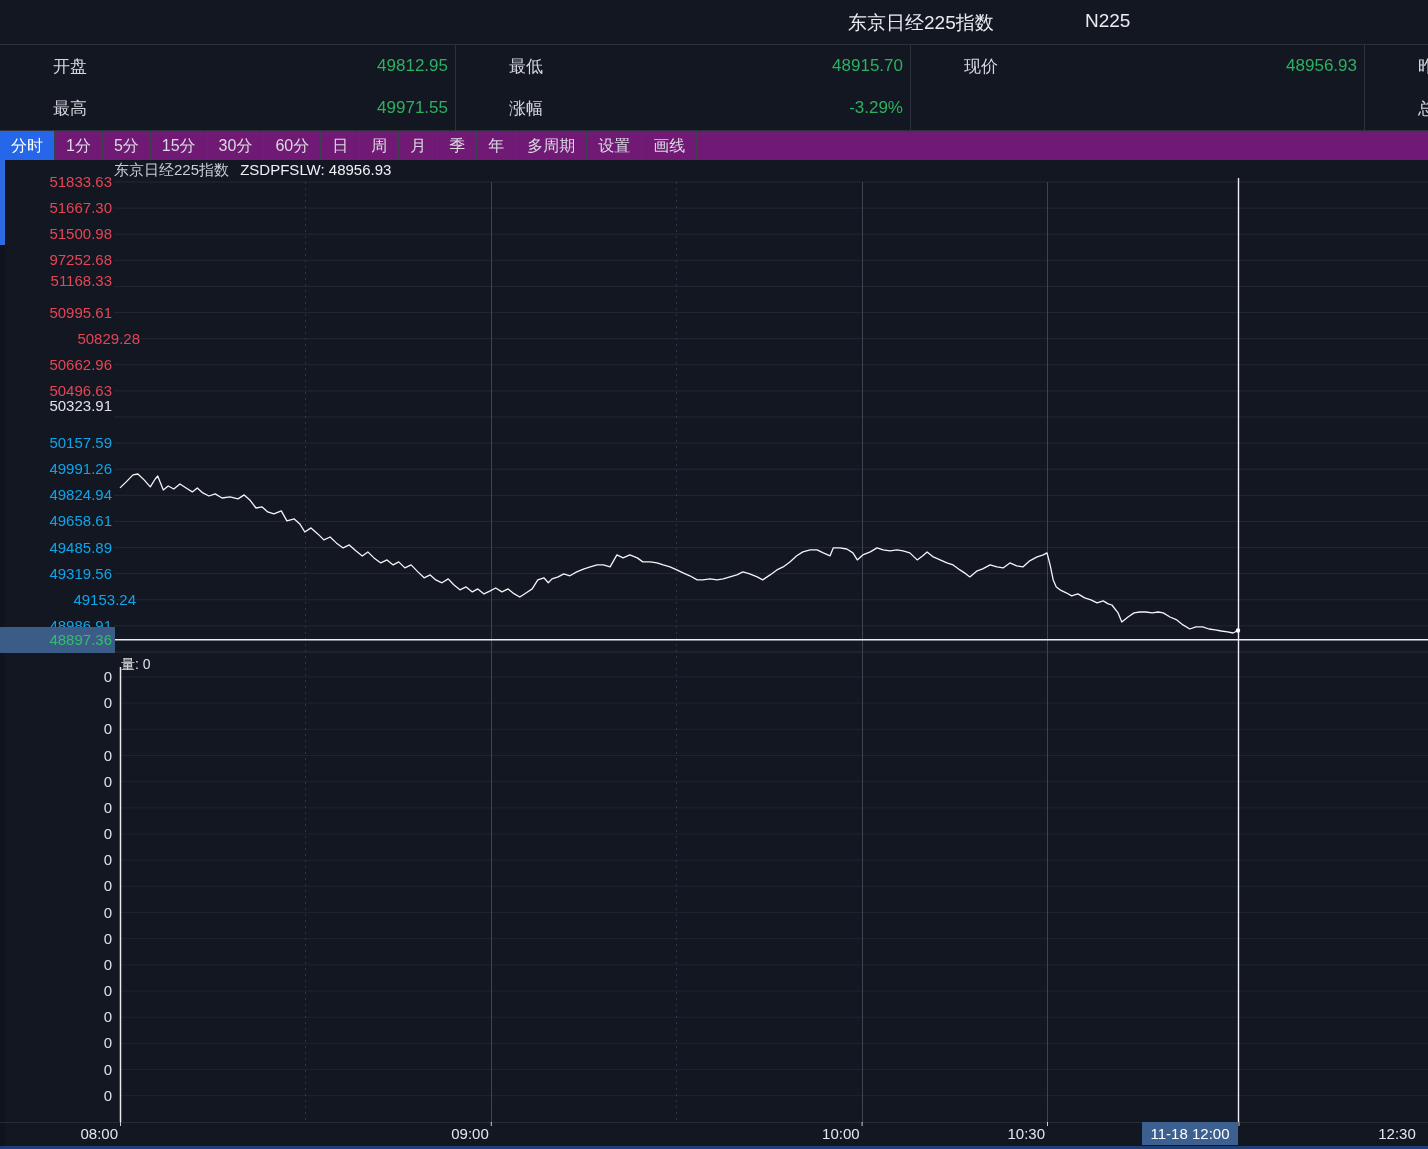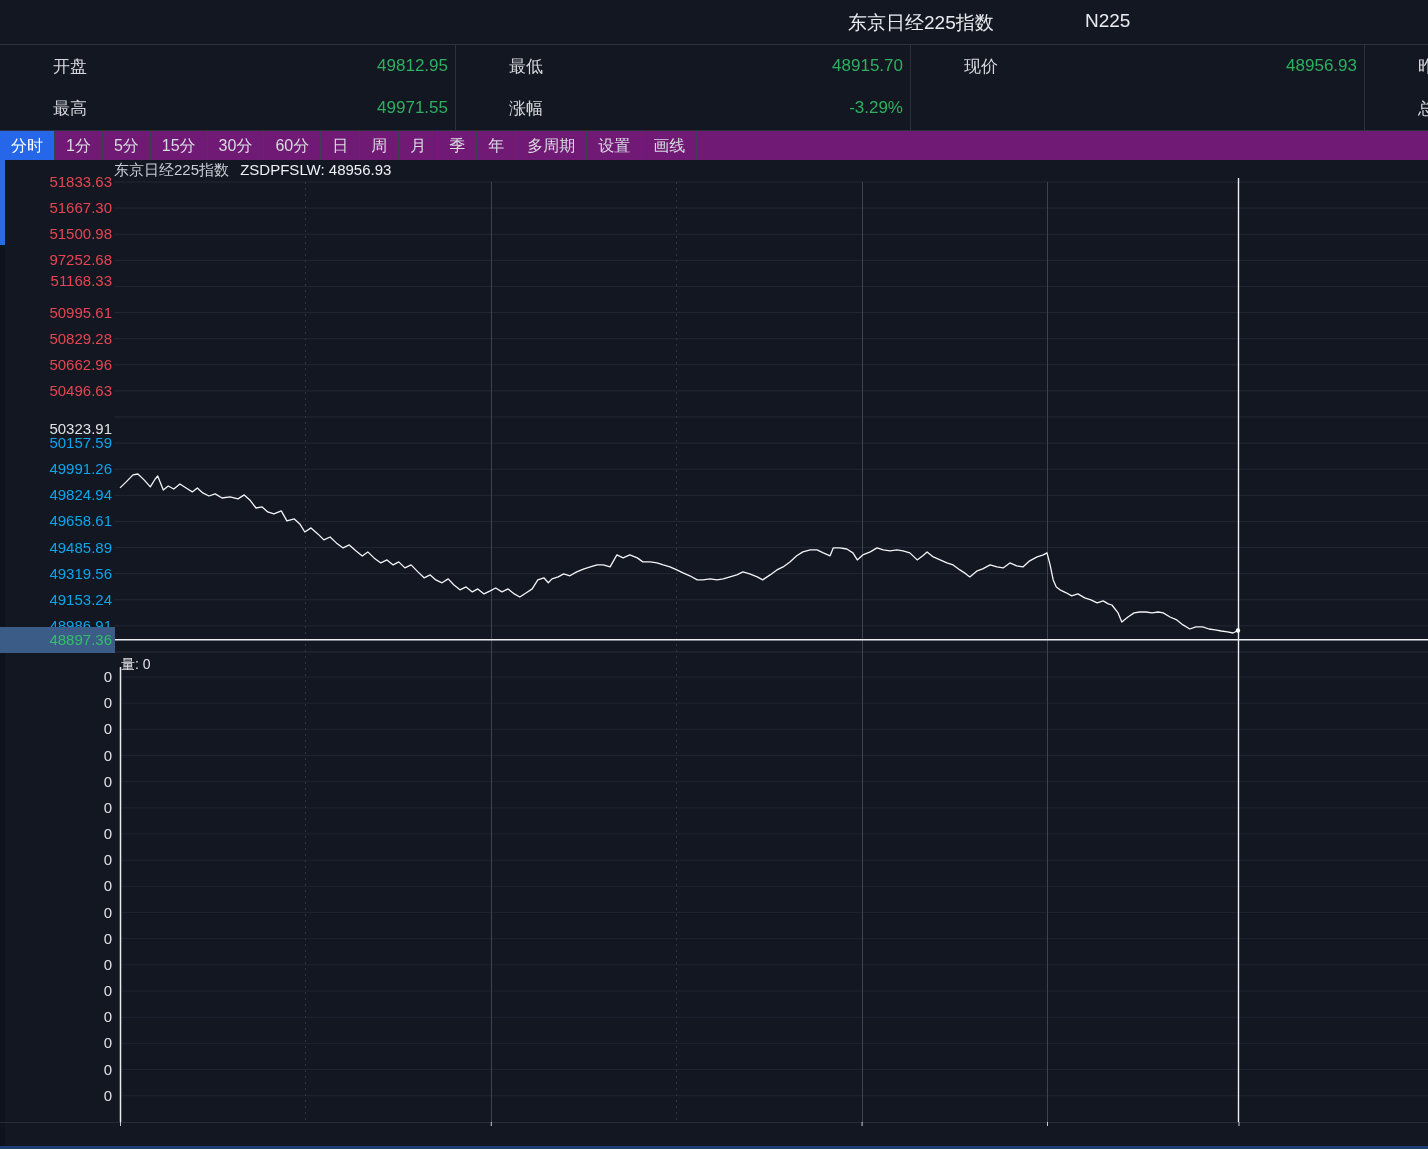--- a/index.html
+++ b/index.html
@@ -187,31 +187,31 @@
       <span class="legend-reading">ZSDPFSLW: 48956.93</span>
     </div>
 
     <div id="ylabels">
         <div class="ylabel red" style="top: 14px;">51833.63</div>
         <div class="ylabel red" style="top: 40.11px;">51667.30</div>
         <div class="ylabel red" style="top: 66.22px;">51500.98</div>
         <div class="ylabel red" style="top: 92.33px;">97252.68</div>
         <div class="ylabel red" style="top: 113px;">51168.33</div>
         <div class="ylabel red" style="top: 144.55px;">50995.61</div>
-        <div class="ylabel red" style="top: 170.66px;">50829.28</div>
+        <div class="ylabel red" style="top: 170.66px; padding-left: 28px;">50829.28</div>
         <div class="ylabel red" style="top: 196.77px;">50662.96</div>
         <div class="ylabel red" style="top: 222.88px;">50496.63</div>
-        <div class="ylabel white" style="top: 261px;">50323.91</div>
+        <div class="ylabel white" style="top: 238px;">50323.91</div>
         <div class="ylabel green" style="top: 275.1px;">50157.59</div>
         <div class="ylabel green" style="top: 301.21px;">49991.26</div>
         <div class="ylabel green" style="top: 327.32px;">49824.94</div>
         <div class="ylabel green" style="top: 353.43px;">49658.61</div>
         <div class="ylabel green" style="top: 379.54px;">49485.89</div>
         <div class="ylabel green" style="top: 405.65px;">49319.56</div>
-        <div class="ylabel green" style="top: 431.76px;">49153.24</div>
+        <div class="ylabel green" style="top: 431.76px; margin-left: 24px;">49153.24</div>
         <div class="ylabel green" style="top: 457.87px;">48986.91</div>
       </div>
 
     <div class="cursor-price-label">48897.36</div>
 
     <div class="vol-title">量: 0</div>
     <div id="vlabels">
         <div class="vol-zero" style="top: 509px;">0</div>
         <div class="vol-zero" style="top: 535.17px;">0</div>
         <div class="vol-zero" style="top: 561.34px;">0</div>
@@ -224,15 +224,23 @@
         <div class="vol-zero" style="top: 744.53px;">0</div>
         <div class="vol-zero" style="top: 770.7px;">0</div>
         <div class="vol-zero" style="top: 796.87px;">0</div>
         <div class="vol-zero" style="top: 823.04px;">0</div>
         <div class="vol-zero" style="top: 849.21px;">0</div>
         <div class="vol-zero" style="top: 875.38px;">0</div>
         <div class="vol-zero" style="top: 901.55px;">0</div>
         <div class="vol-zero" style="top: 927.72px;">0</div>
       </div>
 
+    <div class="xaxis" id="xaxis">
+        <div class="xlabel" style="left: 120px;">08:00</div>
+        <div class="xlabel" style="left: 490.8px;">09:00</div>
+        <div class="xlabel" style="left: 861.6px;">10:00</div>
+        <div class="xlabel" style="left: 1047px;">10:30</div>
+        <div class="xlabel" style="left: 1417.8px;">12:30</div>
+        <div class="xcursor" style="left: 1238.5px;">11-18 12:00</div>
+      </div>
     <div class="bottom-line"></div>
   </div>
 </div>
 
 </body></html>

